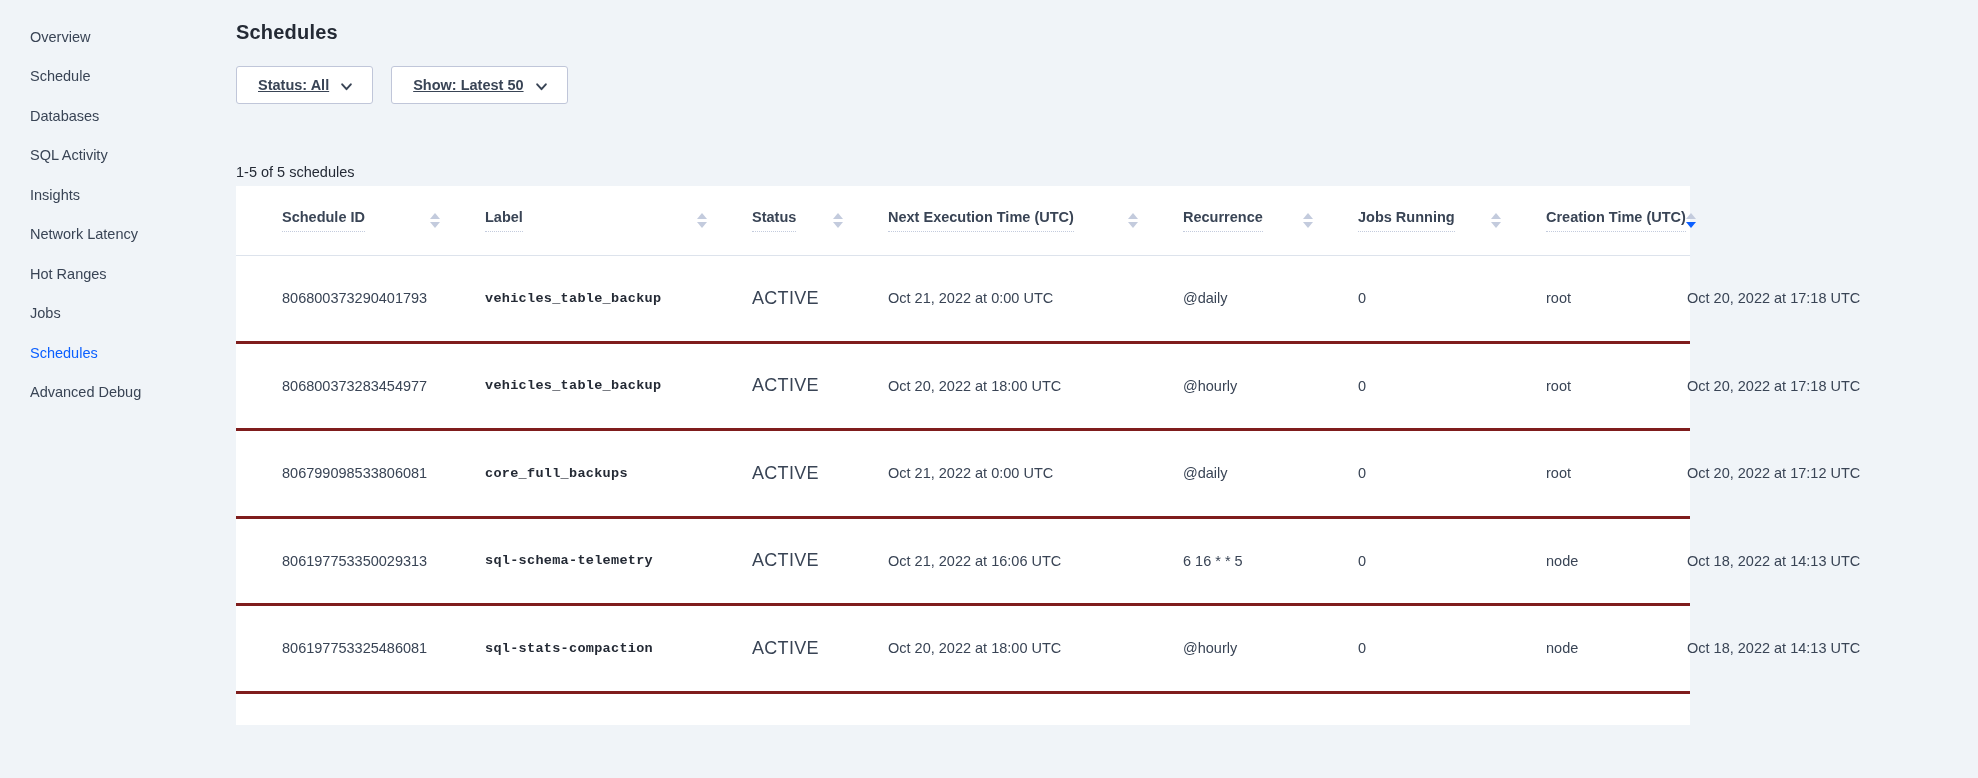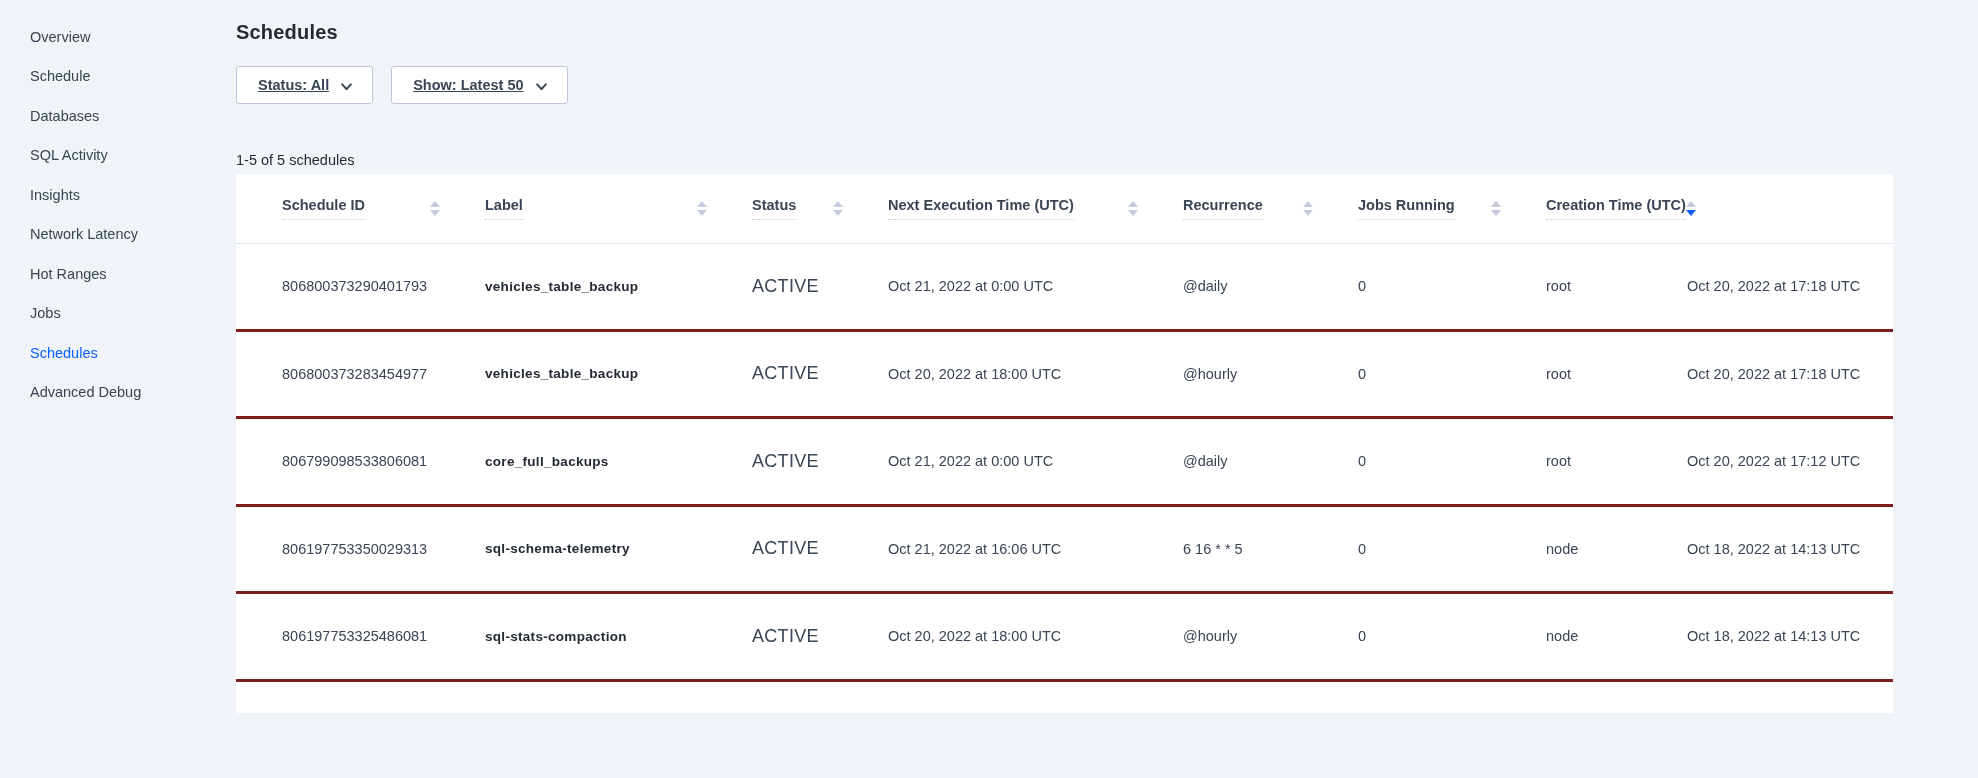--- a/index.html
+++ b/index.html
@@ -31,25 +31,25 @@
   }
   .filter-row { margin-top:22px; display:flex; gap:18px;text-decoration:underline; }
   .dropdown-btn {
     height:38px; background:#ffffff; border:1px solid #c0c6d9;
     border-radius:3px; display:flex; align-items:center; gap:11px;
     padding:0 19px 0 21px; font-size:14.5px; font-weight:700; color:#394455;
     cursor:pointer;
   }
   .chev { display:inline-flex; margin-top:2px; }
 
-  .results-count { margin-top:48px; font-size:14.5px; color:#242a35; }
+  .results-count { margin-top:60px; font-size:14.5px; color:#242a35; }
 
   
   .card {
-    margin-top:6px; width:1657px; background:#ffffff;
+    margin-top:6px; width:1454px; background:#ffffff;
     padding-bottom:31px;
   }
   .grid-row {
     display:grid;
     grid-template-columns:203px 267px 136px 295px 175px 188px 141px 246px;
     padding-left:46px;
   }
   .thead { height:70px; border-bottom:1px solid #dde3ec; }
   .th {
     display:flex; align-items:center; justify-content:space-between;
@@ -71,21 +71,21 @@
     border-top:6px solid #c3cbdd;
   }
   .th.sorted-desc .tri-down { border-top-color:#0b5fff; }
 
   .trow { height:87.5px; border-bottom:3px solid #7f1d1d; }
   .td {
     display:flex; align-items:center; font-size:14.5px; color:#394455;
     white-space:nowrap; overflow:hidden;
   }
   .td.mono {
-    font-family:Liberation Sans, sans-serif; font-weight:700;
+    font-family:Liberation Mono, monospace; font-weight:700;
     font-size:13.5px; color:#242a35; letter-spacing:0.3px;
   }
   .td.status { font-size:18px; letter-spacing:0.3px;text-align:center; }
 </style>
 </head>
 <body>
 
 <nav class="sidebar">
   <div class="sidebar-item">
       <span>Overview</span>

